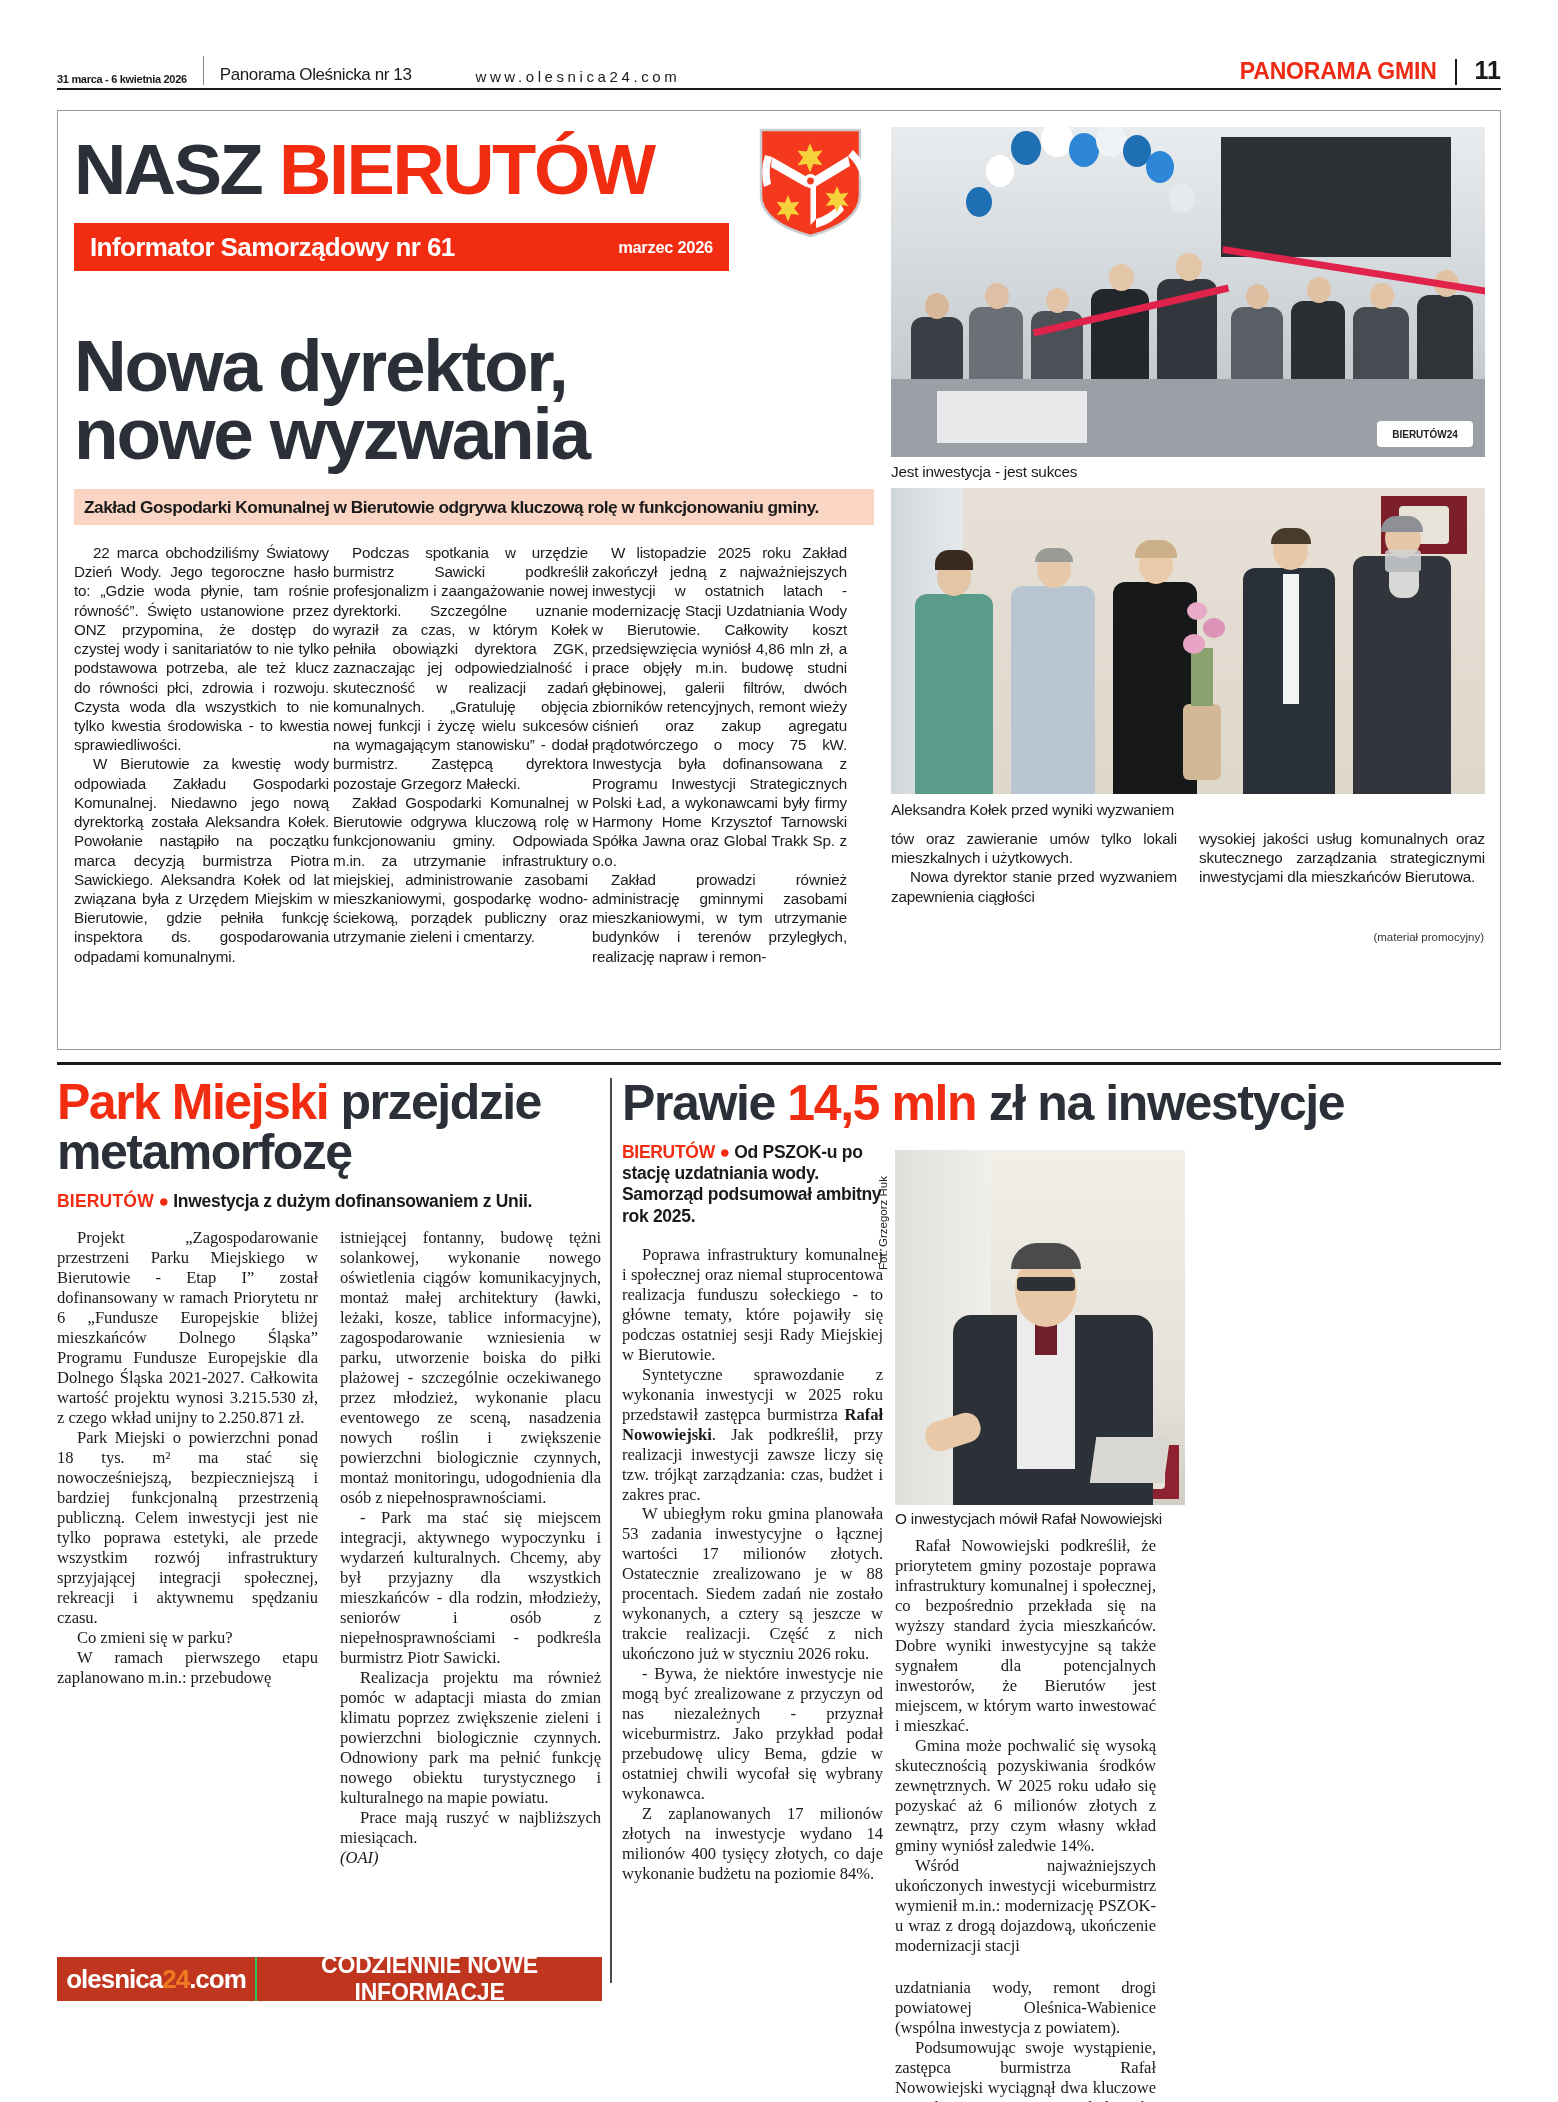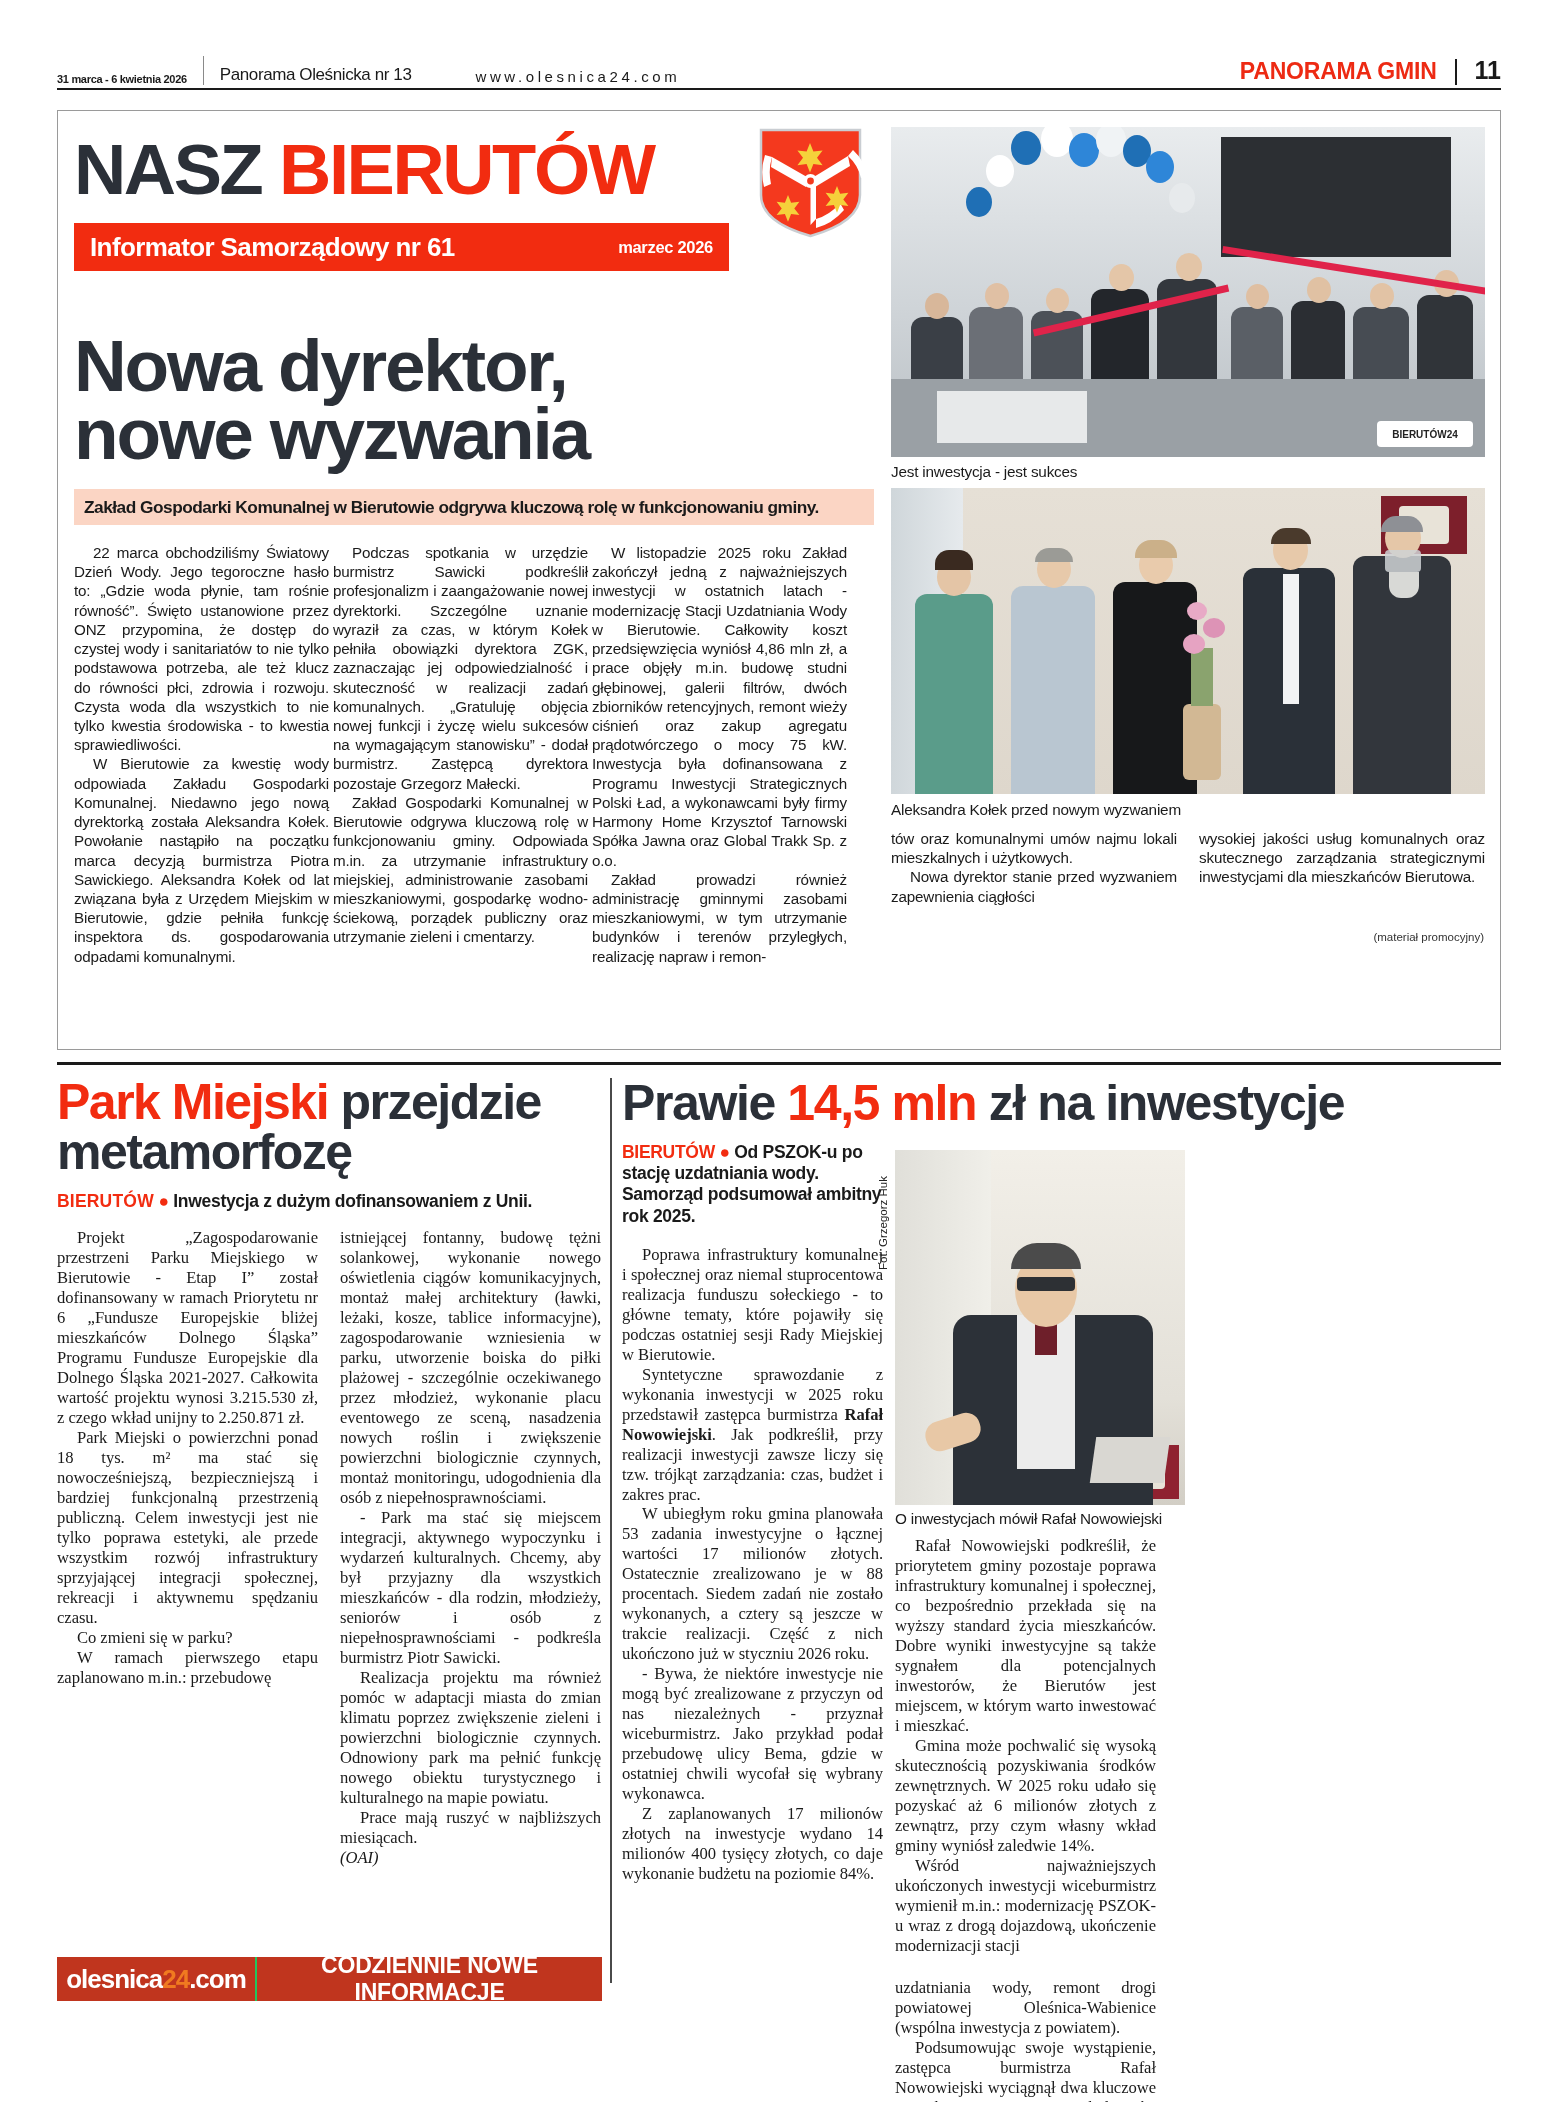--- a/index.html
+++ b/index.html
@@ -313,25 +313,25 @@
         <div style="position:absolute;left:380px;bottom:250px;width:40px;height:16px;background:#4a3a2c;border-radius:15px 15px 0 0;"></div>
         <div style="position:absolute;left:392px;bottom:90px;width:16px;height:130px;background:#f2f3f4;"></div>
 
         <div class="figure" style="left:462px;width:98px;height:238px;background:#32363c;"></div>
         <div class="head" style="left:494px;bottom:236px;width:36px;height:40px;background:#e5c7a8;"></div>
         <div style="position:absolute;left:490px;bottom:262px;width:42px;height:16px;background:#8e9095;border-radius:15px 15px 0 0;"></div>
         <div style="position:absolute;left:494px;bottom:222px;width:36px;height:22px;background:#cfd2d5;border-radius:4px;opacity:.85;"></div>
         <div style="position:absolute;left:498px;bottom:196px;width:30px;height:26px;background:#d8d9d6;border-radius:0 0 12px 12px;"></div>
       </div>
     </div>
-    <div class="cap2">Aleksandra Kołek przed nowym wyzwaniem</div>
+    <div class="cap2">Aleksandra Kołek przed wyniki wyzwaniem</div>
 
     <div class="promo-tail">
       <div class="tcol">
-        <p>tów oraz komunalnymi umów najmu lokali mieszkalnych i użytkowych.</p>
+        <p>tów oraz zawieranie umów tylko lokali mieszkalnych i użytkowych.</p>
         <p class="ind">Nowa dyrektor stanie przed wyzwaniem zapewnienia ciągłości</p>
       </div>
       <div class="tcol">
         <p>wysokiej jakości usług komunalnych oraz skutecznego zarządzania strategicznymi inwestycjami dla mieszkańców Bierutowa.</p>
       </div>
     </div>
     <div class="promo-credit">(materiał promocyjny)</div>
 
    </div>
   </div>

